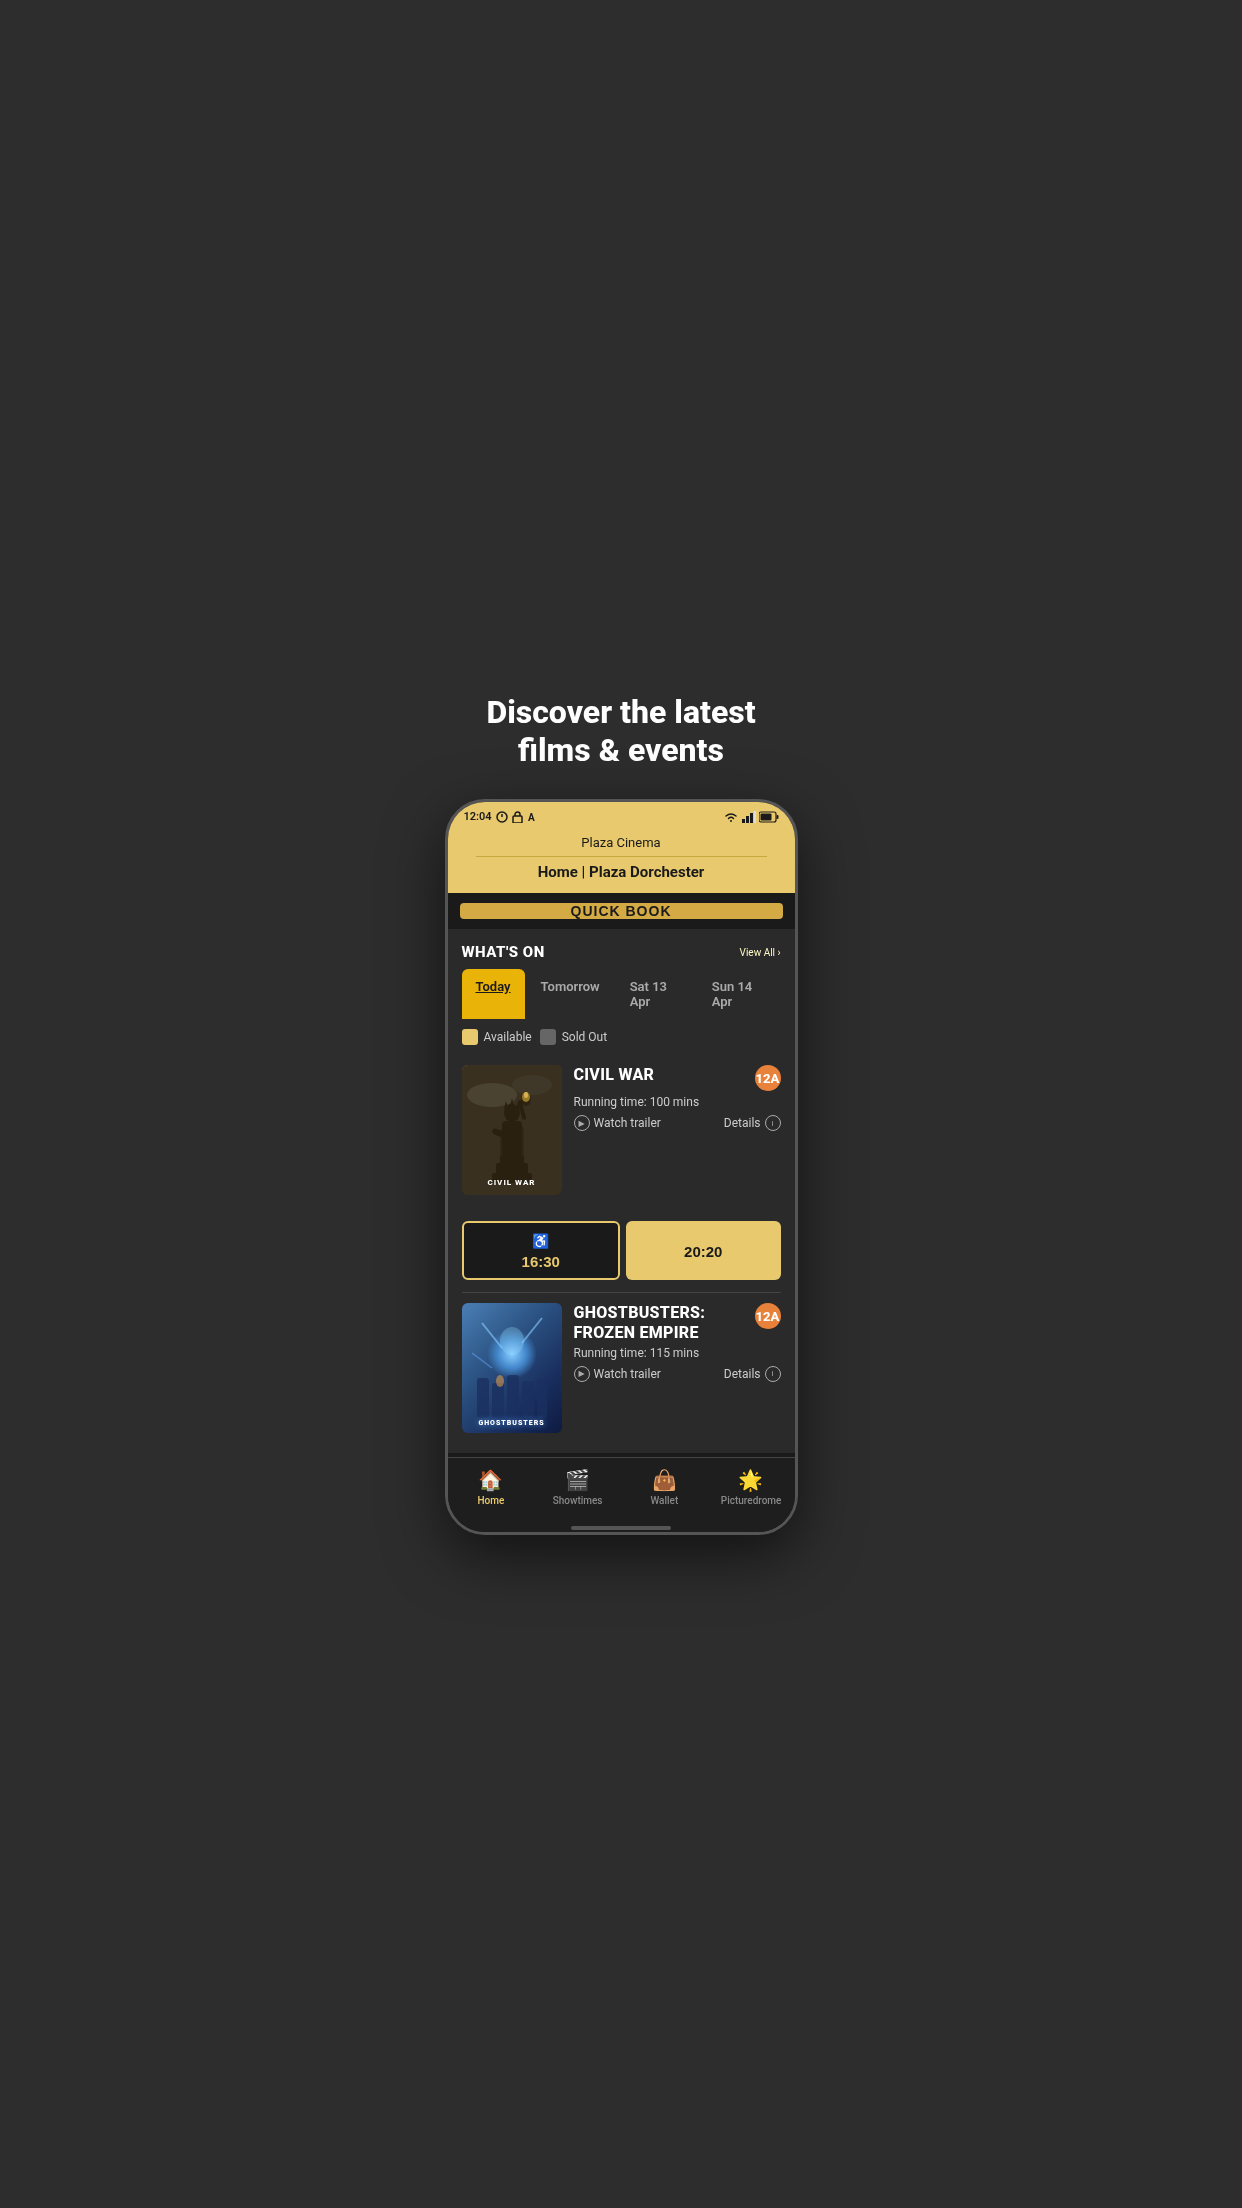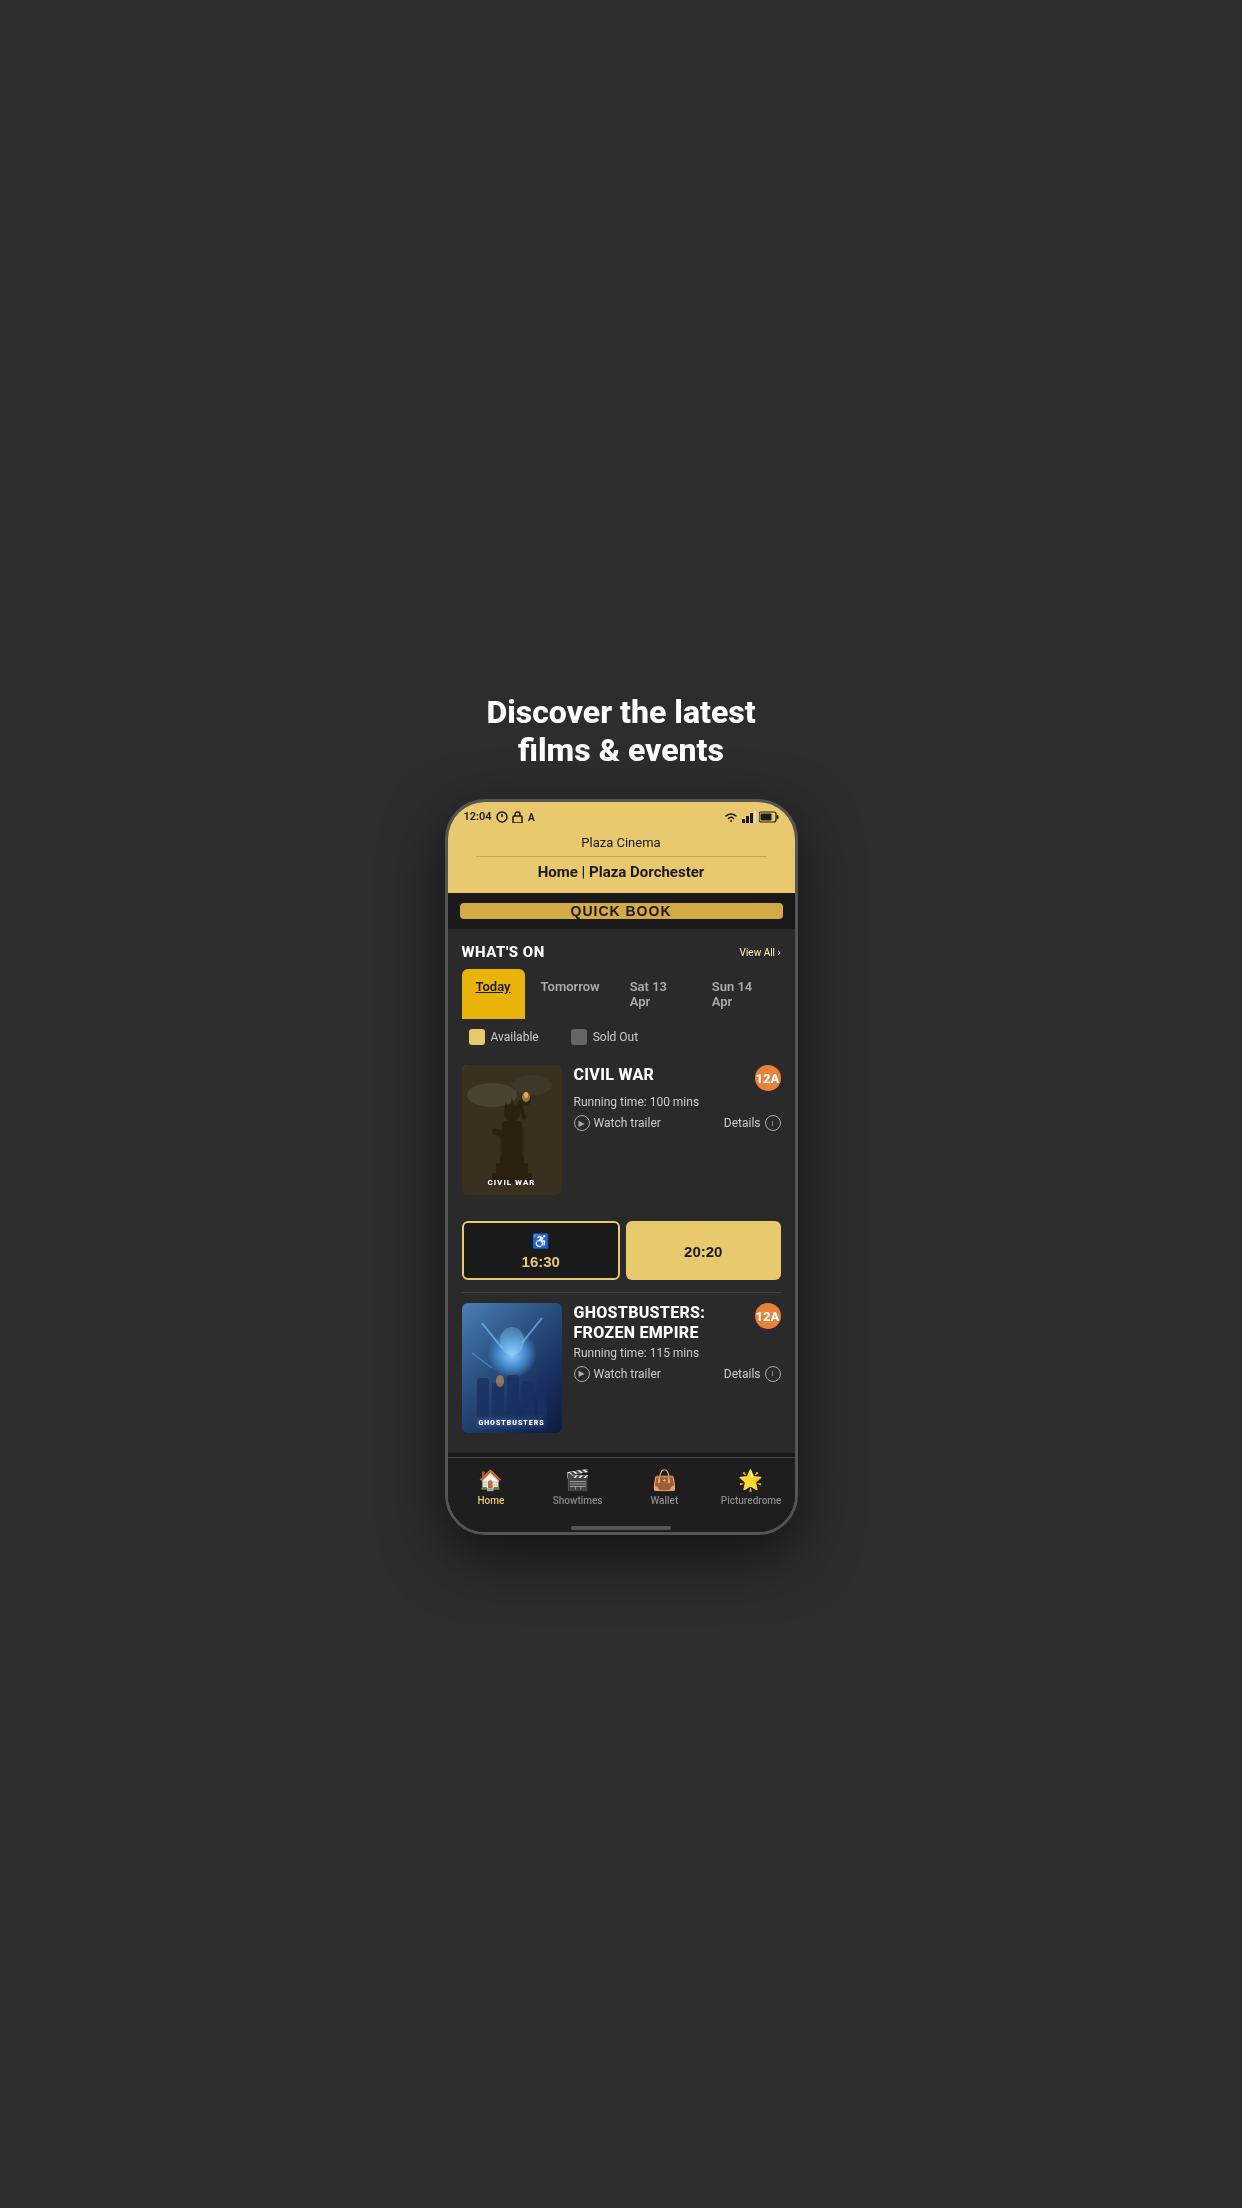--- a/index.html
+++ b/index.html
@@ -123,22 +123,22 @@
     }
     .tab.active {
       background: #eab308;
       color: #1a1a1a;
       text-decoration: underline;
     }
     
     .legend {
       display: flex;
       align-items: center;
-      gap: 32px;
-      padding: 10px 21px;
+      gap: 8px;
+      padding: 10px 14px;
       background: #2a2a2a;
     }
     .legend-item {
       display: flex;
       align-items: center;
       gap: 6px;
       font-size: 12px;
       color: #cccccc;
     }
     .legend-box {

